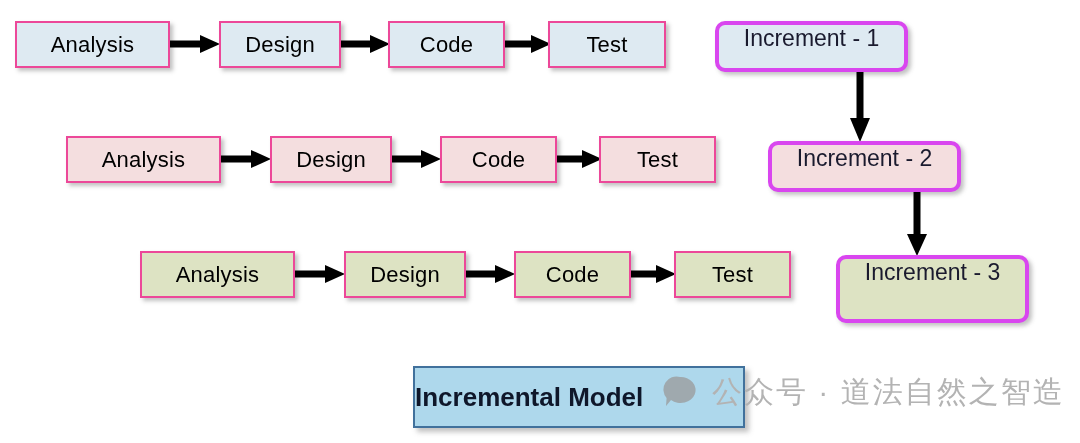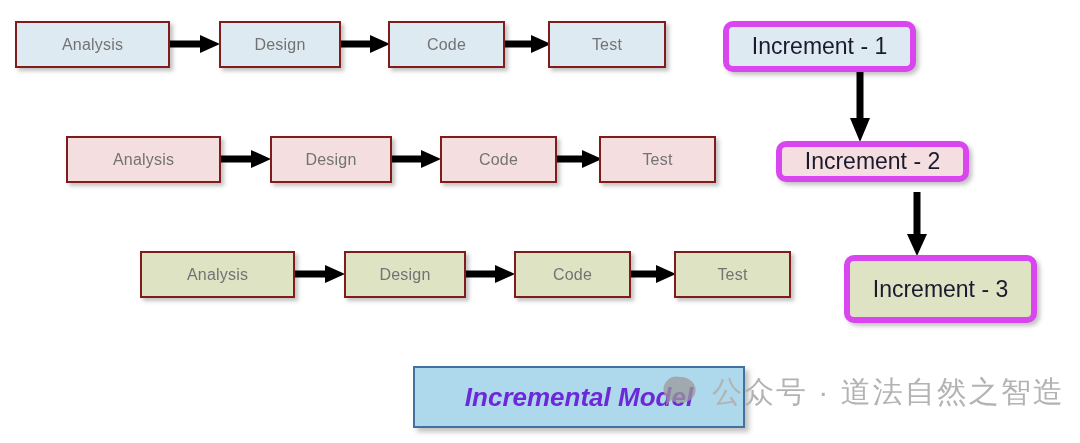--- a/index.html
+++ b/index.html
@@ -19,65 +19,63 @@
     position: absolute;
     left: 0; top: 0;
     width: 1080px;
     height: 443px;
   }
 
   
   .phase-box {
     position: absolute;
     box-sizing: border-box;
-    border: 2px solid #7f1d1d;
+    border: 2px solid #ec4899;
     display: flex;
     align-items: center;
     justify-content: center;
-    color: #737373;
-    font-size: 16px;
+    color: #000000;
+    font-size: 22px;
     letter-spacing: 0.2px;
     box-shadow: 3px 3px 4px rgba(120,120,120,0.45);
     white-space: nowrap;
   }
   .fill-blue  { background: #deeaf2; }
   .fill-pink  { background: #f4dedf; }
   .fill-green { background: #dde3c3; }
 
   
   .inc-box {
     position: absolute;
     box-sizing: border-box;
-    border: 6px solid #d946ef;
+    border: 4px solid #d946ef;
     border-radius: 10px;
     display: flex;
-    align-items: center;
+    align-items: flex-start;
     justify-content: center;
     color: #1a1a2e;
     font-size: 23px;
     box-shadow: 3px 3px 4px rgba(120,120,120,0.45);
     white-space: nowrap;
-    margin-left: 8px;
   }
 
   
   .title-box {
     position: absolute;
     box-sizing: border-box;
     border: 2px solid #41719c;
     background: #aed8ec;
     display: flex;
     align-items: center;
-    justify-content: center;
+    justify-content: flex-start;
     font-size: 26px;
     font-weight: bold;
-    color: #6d28d9;
+    color: #0f172a;
     box-shadow: 4px 4px 5px rgba(120,120,120,0.45);
     white-space: nowrap;
-    font-style: italic;
   }
 
   
   .arrow-h {
     position: absolute;
     height: 20px;
     display: block;
   }
   .arrow-v {
     position: absolute;
@@ -194,21 +192,21 @@
   </div>
 
   <div class="inc-box fill-blue" style="left:715px; top:21px; width:193px; height:51px;">
     <span>Increment - 1</span>
   </div>
   <svg class="arrow-v" style="left:849px; top:72px; height:70px;" viewBox="0 0 22 70">
     <path d="M11 0 V50" stroke="#000" stroke-width="7" fill="none"></path>
     <path d="M11 70 L1 46 L21 46 Z" fill="#000"></path>
   </svg>
 
-  <div class="inc-box fill-pink" style="left:768px; top:141px; width:193px; height:41px;">
+  <div class="inc-box fill-pink" style="left:768px; top:141px; width:193px; height:51px;">
     <span>Increment - 2</span>
   </div>
   <svg class="arrow-v" style="left:906px; top:192px; height:64px;" viewBox="0 0 22 64">
     <path d="M11 0 V45" stroke="#000" stroke-width="7" fill="none"></path>
     <path d="M11 64 L1 42 L21 42 Z" fill="#000"></path>
   </svg>
 
   <div class="inc-box fill-green" style="left:836px; top:255px; width:193px; height:68px;">
     <span>Increment - 3</span>
   </div>

